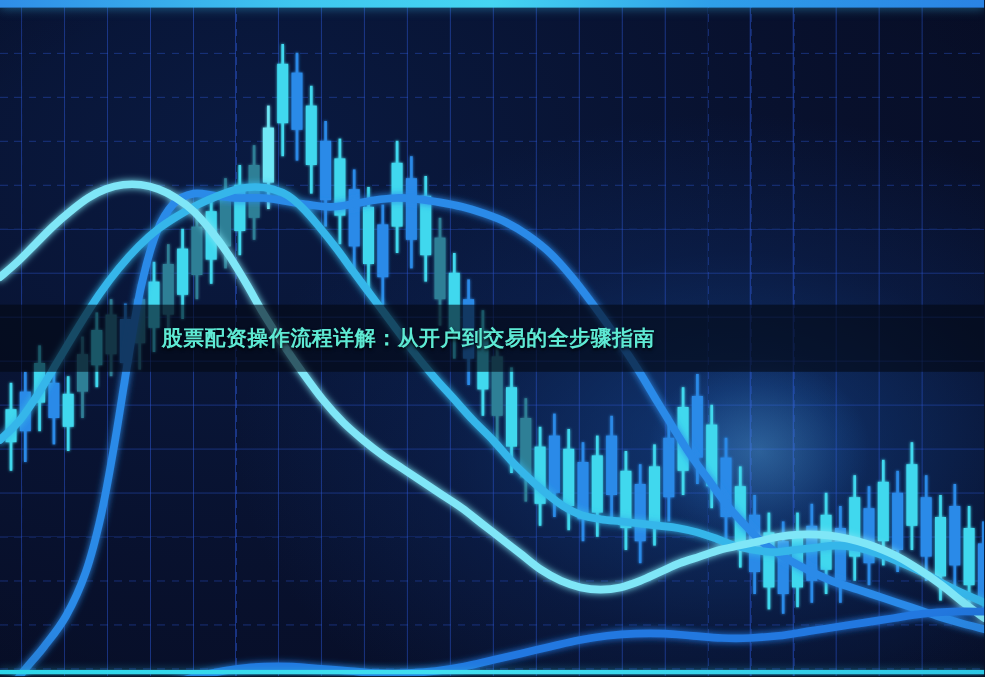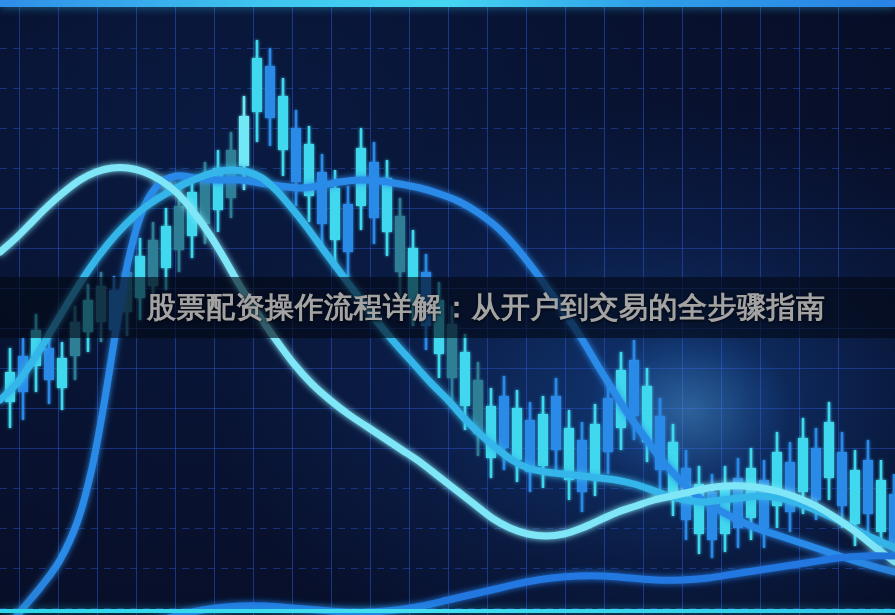--- a/index.html
+++ b/index.html
@@ -66,22 +66,22 @@
   }
   
   .title-band{
     position:absolute; left:0; top:277px; width:895px; height:61px;
     background:rgba(3,8,20,0.62);
   }
   .title-text{
     position:absolute; left:0; top:277px; width:895px; height:61px;
     display:flex; align-items:center;
     padding-left:147px;
-    color:#a3a3a3;
-    font-size:29px;
+    color:#5eead4;
+    font-size:19px;
     font-weight:bold;
     letter-spacing:.5px;
     white-space:nowrap;
     text-shadow:0 1px 3px rgba(0,0,0,.85);
   }
 </style>
 </head>
 <body>
 
 <div id="banner">

